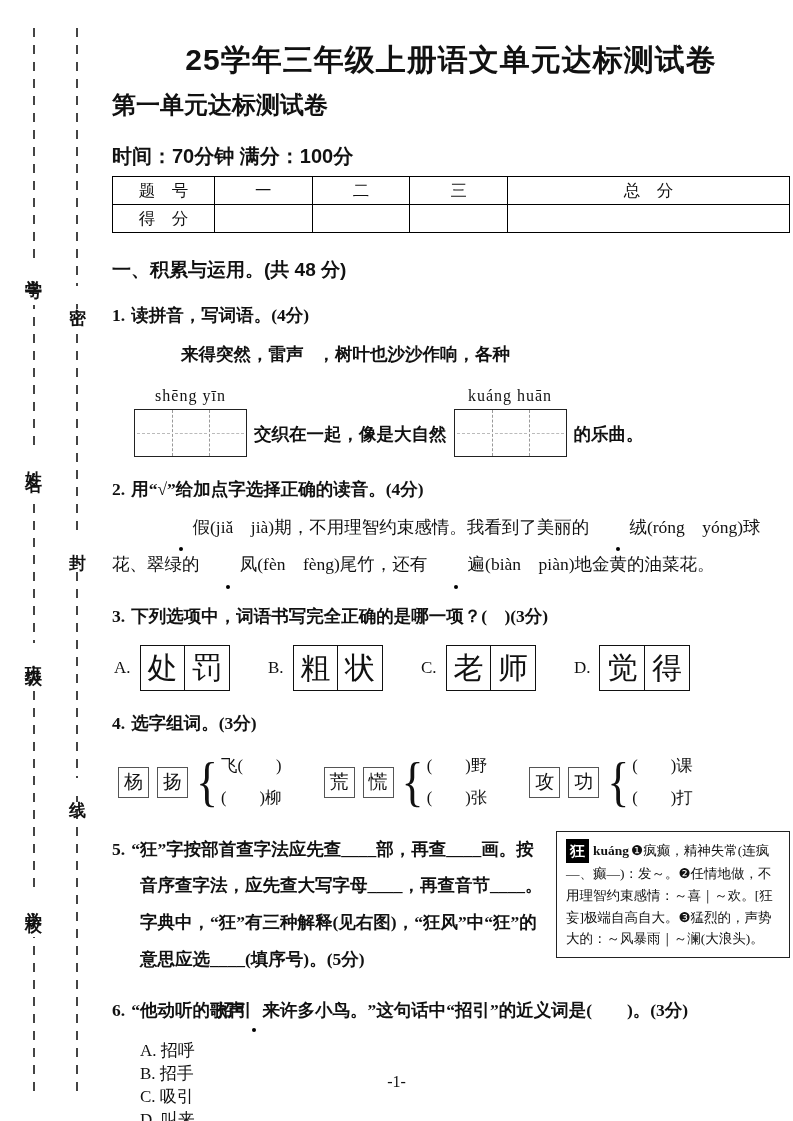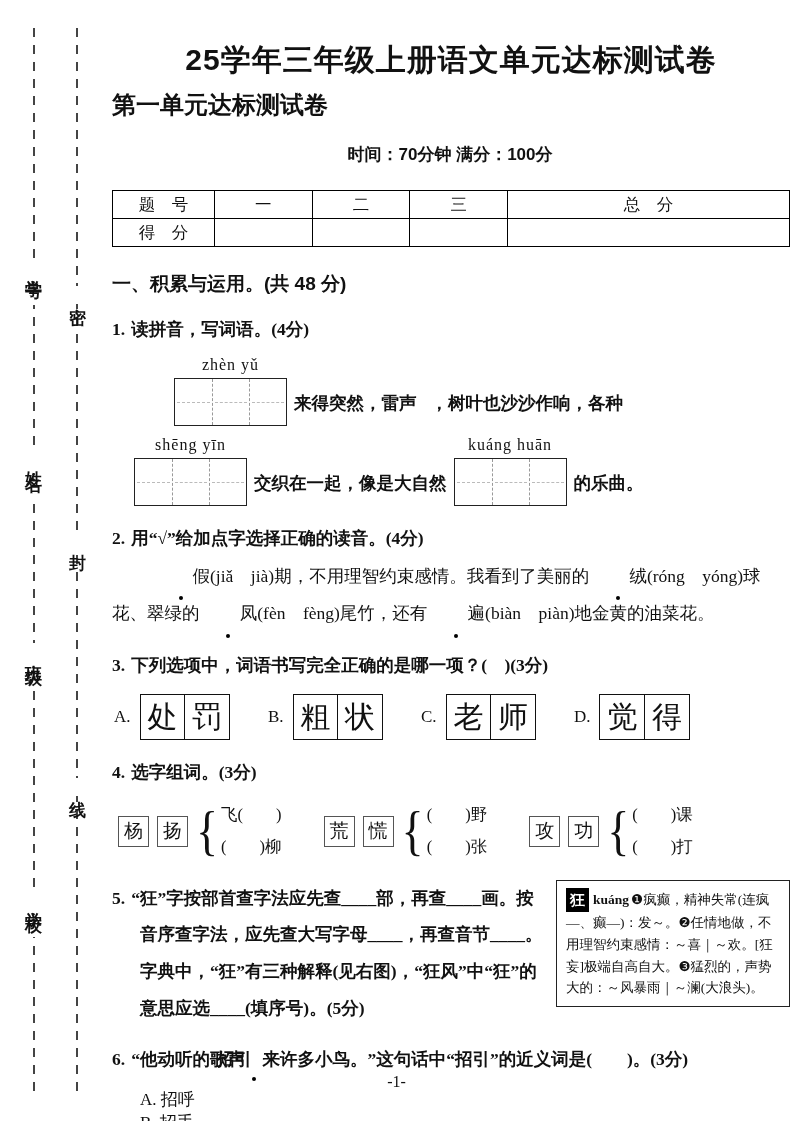--- a/index.html
+++ b/index.html
@@ -23,23 +23,23 @@
   .sealchar {
     position:absolute; left:66px; writing-mode:vertical-rl; text-orientation:upright;
     font-size:17px; font-weight:600; background:#fff; padding:9px 0;
   }
   
   .main { position:absolute; left:112px; top:40px; width:678px; }
   .title { text-align:center; font-family:"Liberation Sans","DejaVu Sans",sans-serif;
            font-weight:700; font-size:30px; letter-spacing:1px; }
   .subtitle { text-align:left; font-family:"Liberation Sans","DejaVu Sans",sans-serif;
               font-weight:700; font-size:24px; margin-top:8px; }
-  .meta { text-align:center; font-family:"Liberation Sans","DejaVu Sans",sans-serif;
-          font-weight:700; font-size:17px; margin-top:22px; padding-right:2px; }
-  table.score { width:100%; border-collapse:collapse; margin-top:24px;padding-left:37px; }
+  .meta { text-align:left; font-family:"Liberation Sans","DejaVu Sans",sans-serif;
+          font-weight:700; font-size:20px; margin-top:22px; padding-right:2px; }
+  table.score { width:100%; border-collapse:collapse; margin-top:6px;padding-left:37px; }
   table.score td { border:1.6px solid #000; height:28px; text-align:center;
                    font-size:16.5px; font-weight:500; }
   table.score td.c0 { width:102px; }
   .sec-title { margin-top:24px; font-family:"Liberation Sans","DejaVu Sans",sans-serif;
                font-weight:700; font-size:19px; }
   .q { margin-top:16px; }
   .qtext { font-size:17.5px; font-weight:700; line-height:1.9;
            padding-left:28px; text-indent:-28px; }
   .qnum { font-weight:700; margin-right:6px; }
   
@@ -130,28 +130,20 @@
     </tbody>
       </table>
 
     <div class="sec-title">一、积累与运用。(共 48 分)</div>
 
     <div class="q">
       <div class="qtext">
         <span class="qnum">1.</span><span>读拼音，写词语。(4分)</span>
       </div>
       <div class="prow" style="margin-left:62px">
-        <div class="pgrid">
-          <span class="pinyin">zhèn   yǔ</span>
-          <div class="grid3">
-              <div class="gcell"></div>
-              <div class="gcell"></div>
-              <div class="gcell"></div>
-            </div>
-        </div>
         <span class="ptxt">来得突然，雷声</span>
         <span class="ptxt">，树叶也沙沙作响，各种</span>
       </div>
       <div class="prow" style="margin-left:22px">
         <div class="pgrid">
           <span class="pinyin">shēng   yīn</span>
           <div class="grid3">
               <div class="gcell"></div>
               <div class="gcell"></div>
               <div class="gcell"></div>

